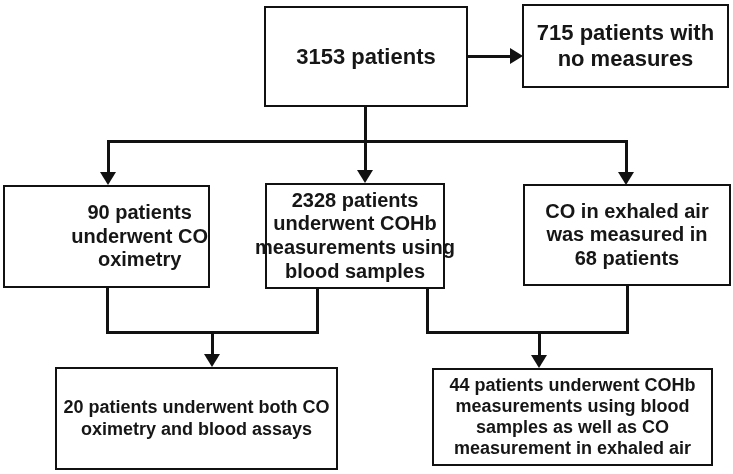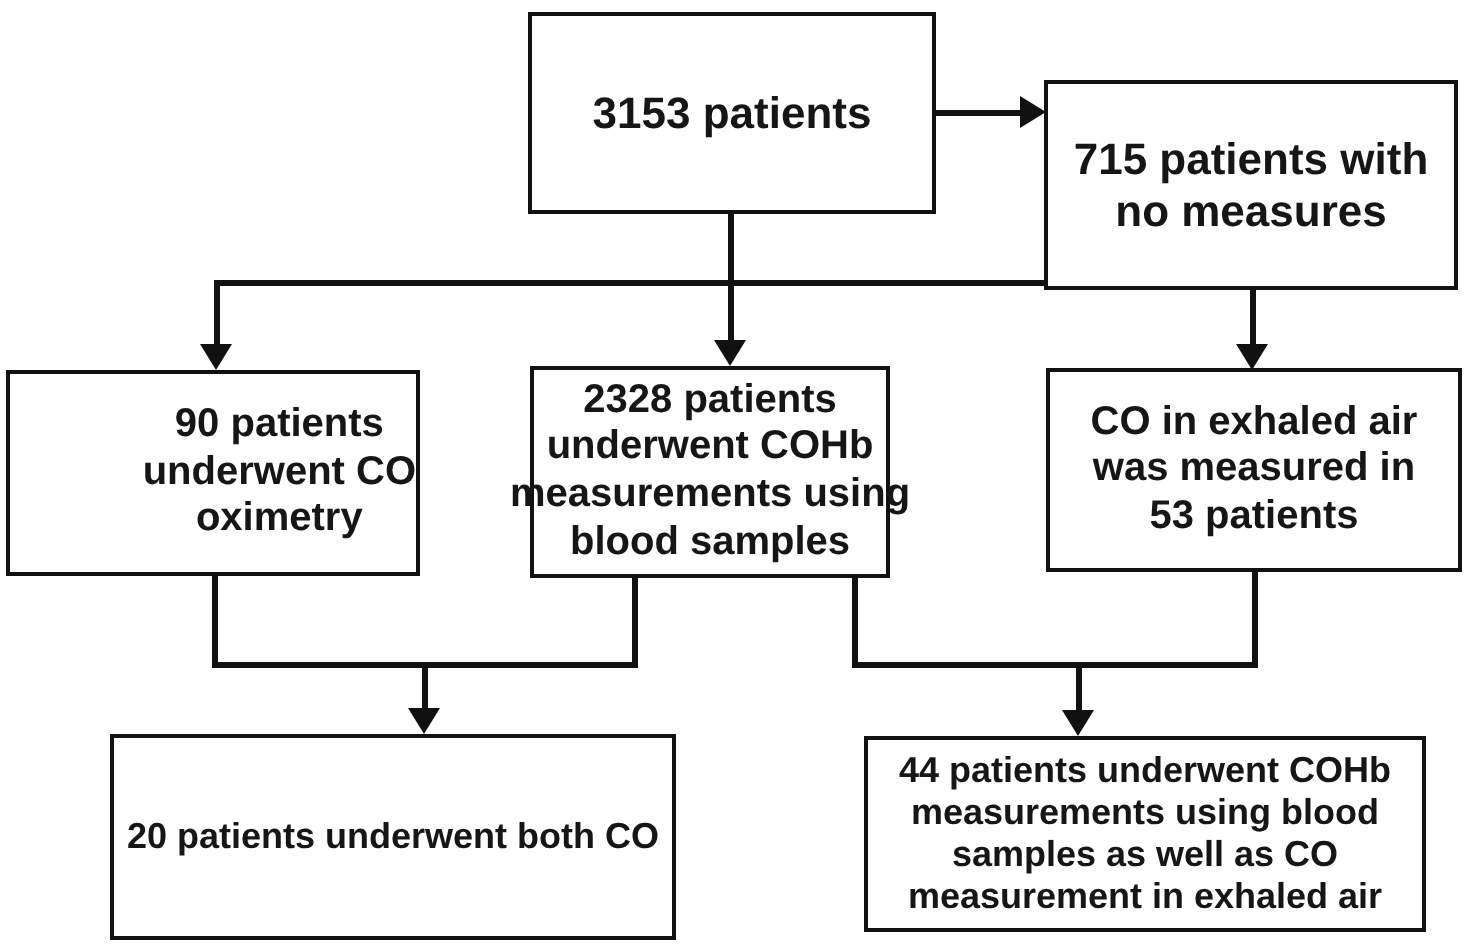--- a/index.html
+++ b/index.html
@@ -54,21 +54,21 @@
     position: absolute;
     width: 0; height: 0;
     border-top: 8px solid transparent;
     border-bottom: 8px solid transparent;
     border-left: 13px solid #111111;
     z-index: 1;
   }
 
   
   #n-total     { left: 264px; top: 6px;   width: 204px; height: 101px; }
-  #n-nomeas    { left: 522px; top: 4px;   width: 207px; height: 105px; margin-top: 36px; }
+  #n-nomeas    { left: 522px; top: 4px;   width: 207px; height: 84px; }
   #n-oximetry  { left: 3px;   top: 185px; width: 207px; height: 103px; justify-content: flex-end; }
   #n-cohb      { left: 265px; top: 183px; width: 180px; height: 106px; }
   #n-exhaled   { left: 523px; top: 184px; width: 208px; height: 102px; }
   #n-both      { left: 55px;  top: 367px; width: 283px; height: 103px; }
   #n-combo     { left: 432px; top: 368px; width: 281px; height: 98px; align-items: center;  }
 
   
   #c-total-down      { left: 364px; top: 105px; width: 3px;   height: 37px; }
   #c-branch-h        { left: 107px; top: 140px; width: 521px; height: 3px;  }
   #c-drop-left       { left: 107px; top: 141px; width: 3px;   height: 32px; }
@@ -122,27 +122,28 @@
       <div>underwent COHb</div>
       <div>measurements using</div>
       <div>blood samples</div>
     </div>
   </div>
 
   <div class="box" id="n-exhaled">
     <div class="box-text fs-md">
       <div>CO in exhaled air</div>
       <div>was measured in</div>
-      <div>53 patients</div>
+      <div>68 patients</div>
     </div>
   </div>
 
   <div class="box" id="n-both">
     <div class="box-text fs-sm">
       <div>20 patients underwent both CO</div>
+      <div>oximetry and blood assays</div>
     </div>
   </div>
 
   <div class="box" id="n-combo">
     <div class="box-text fs-sm">
       <div>44 patients underwent COHb</div>
       <div>measurements using blood</div>
       <div>samples as well as CO</div>
       <div>measurement in exhaled air</div>
     </div>

